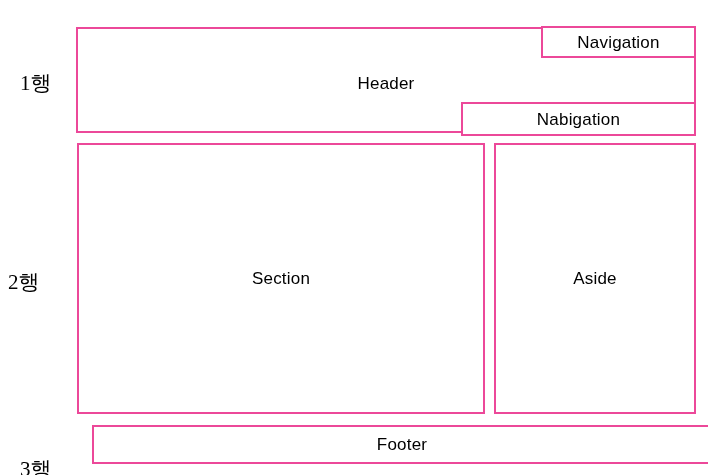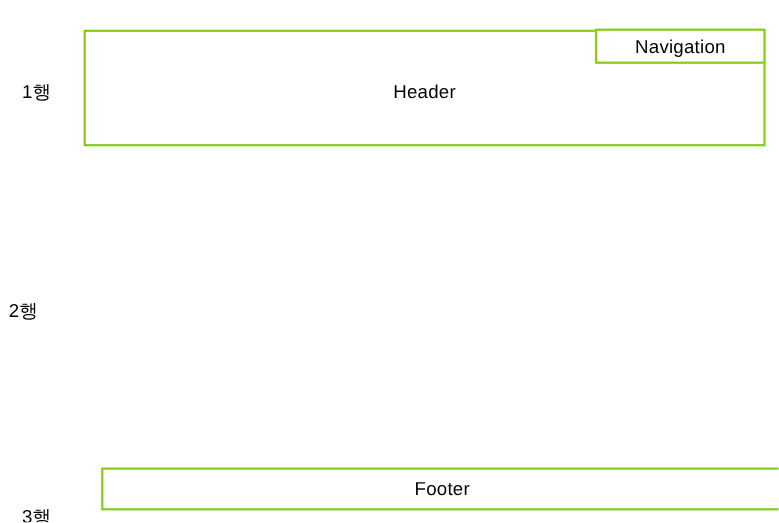--- a/index.html
+++ b/index.html
@@ -14,41 +14,42 @@
   #canvas {
     position: relative;
     width: 708px;
     height: 475px;
     background: #ffffff;
     overflow: hidden;
   }
   .box {
     position: absolute;
     box-sizing: border-box;
-    border: 2px solid #84cc16;
+    border: 2px solid #ec4899;
     background: #ffffff;
     display: flex;
     align-items: center;
     justify-content: center;
   }
   .box-label {
     font-size: 17px;
     line-height: 1;
     color: #000000;
     letter-spacing: 0.2px;
     white-space: nowrap;
   }
   .row-label {
     position: absolute;
-    font-size: 17px;
+    font-size: 21px;
     line-height: 1;
     color: #000000;
     white-space: nowrap;
     display: flex;
     align-items: center;
+    font-family: Liberation Serif, serif;
   }
 
   
   #header-box      { left: 76px;  top: 27px;  width: 620px; height: 106px; }
   #navigation-box  { left: 541px; top: 26px;  width: 155px; height: 32px;  }
   #nabigation-box  { left: 461px; top: 102px; width: 235px; height: 34px;  }
   #section-box     { left: 77px;  top: 143px; width: 408px; height: 271px; }
   #aside-box       { left: 494px; top: 143px; width: 202px; height: 271px; }
   #footer-box      { left: 76px;  top: 425px; width: 620px; height: 39px; margin-left: 16px;  }
 
@@ -73,20 +74,29 @@
   <div class="row-label" id="row-label-3">3행</div>
 
   <div class="box" id="header-box">
     <span class="box-label">Header</span>
   </div>
 
   <div class="box" id="navigation-box">
     <span class="box-label">Navigation</span>
   </div>
 
+  <div class="box" id="nabigation-box">
+    <span class="box-label">Nabigation</span>
+  </div>
 
+  <div class="box" id="section-box">
+    <span class="box-label">Section</span>
+  </div>
 
+  <div class="box" id="aside-box">
+    <span class="box-label">Aside</span>
+  </div>
 
   <div class="box" id="footer-box">
     <span class="box-label">Footer</span>
   </div>
 
 </div>
 
 </body></html>

